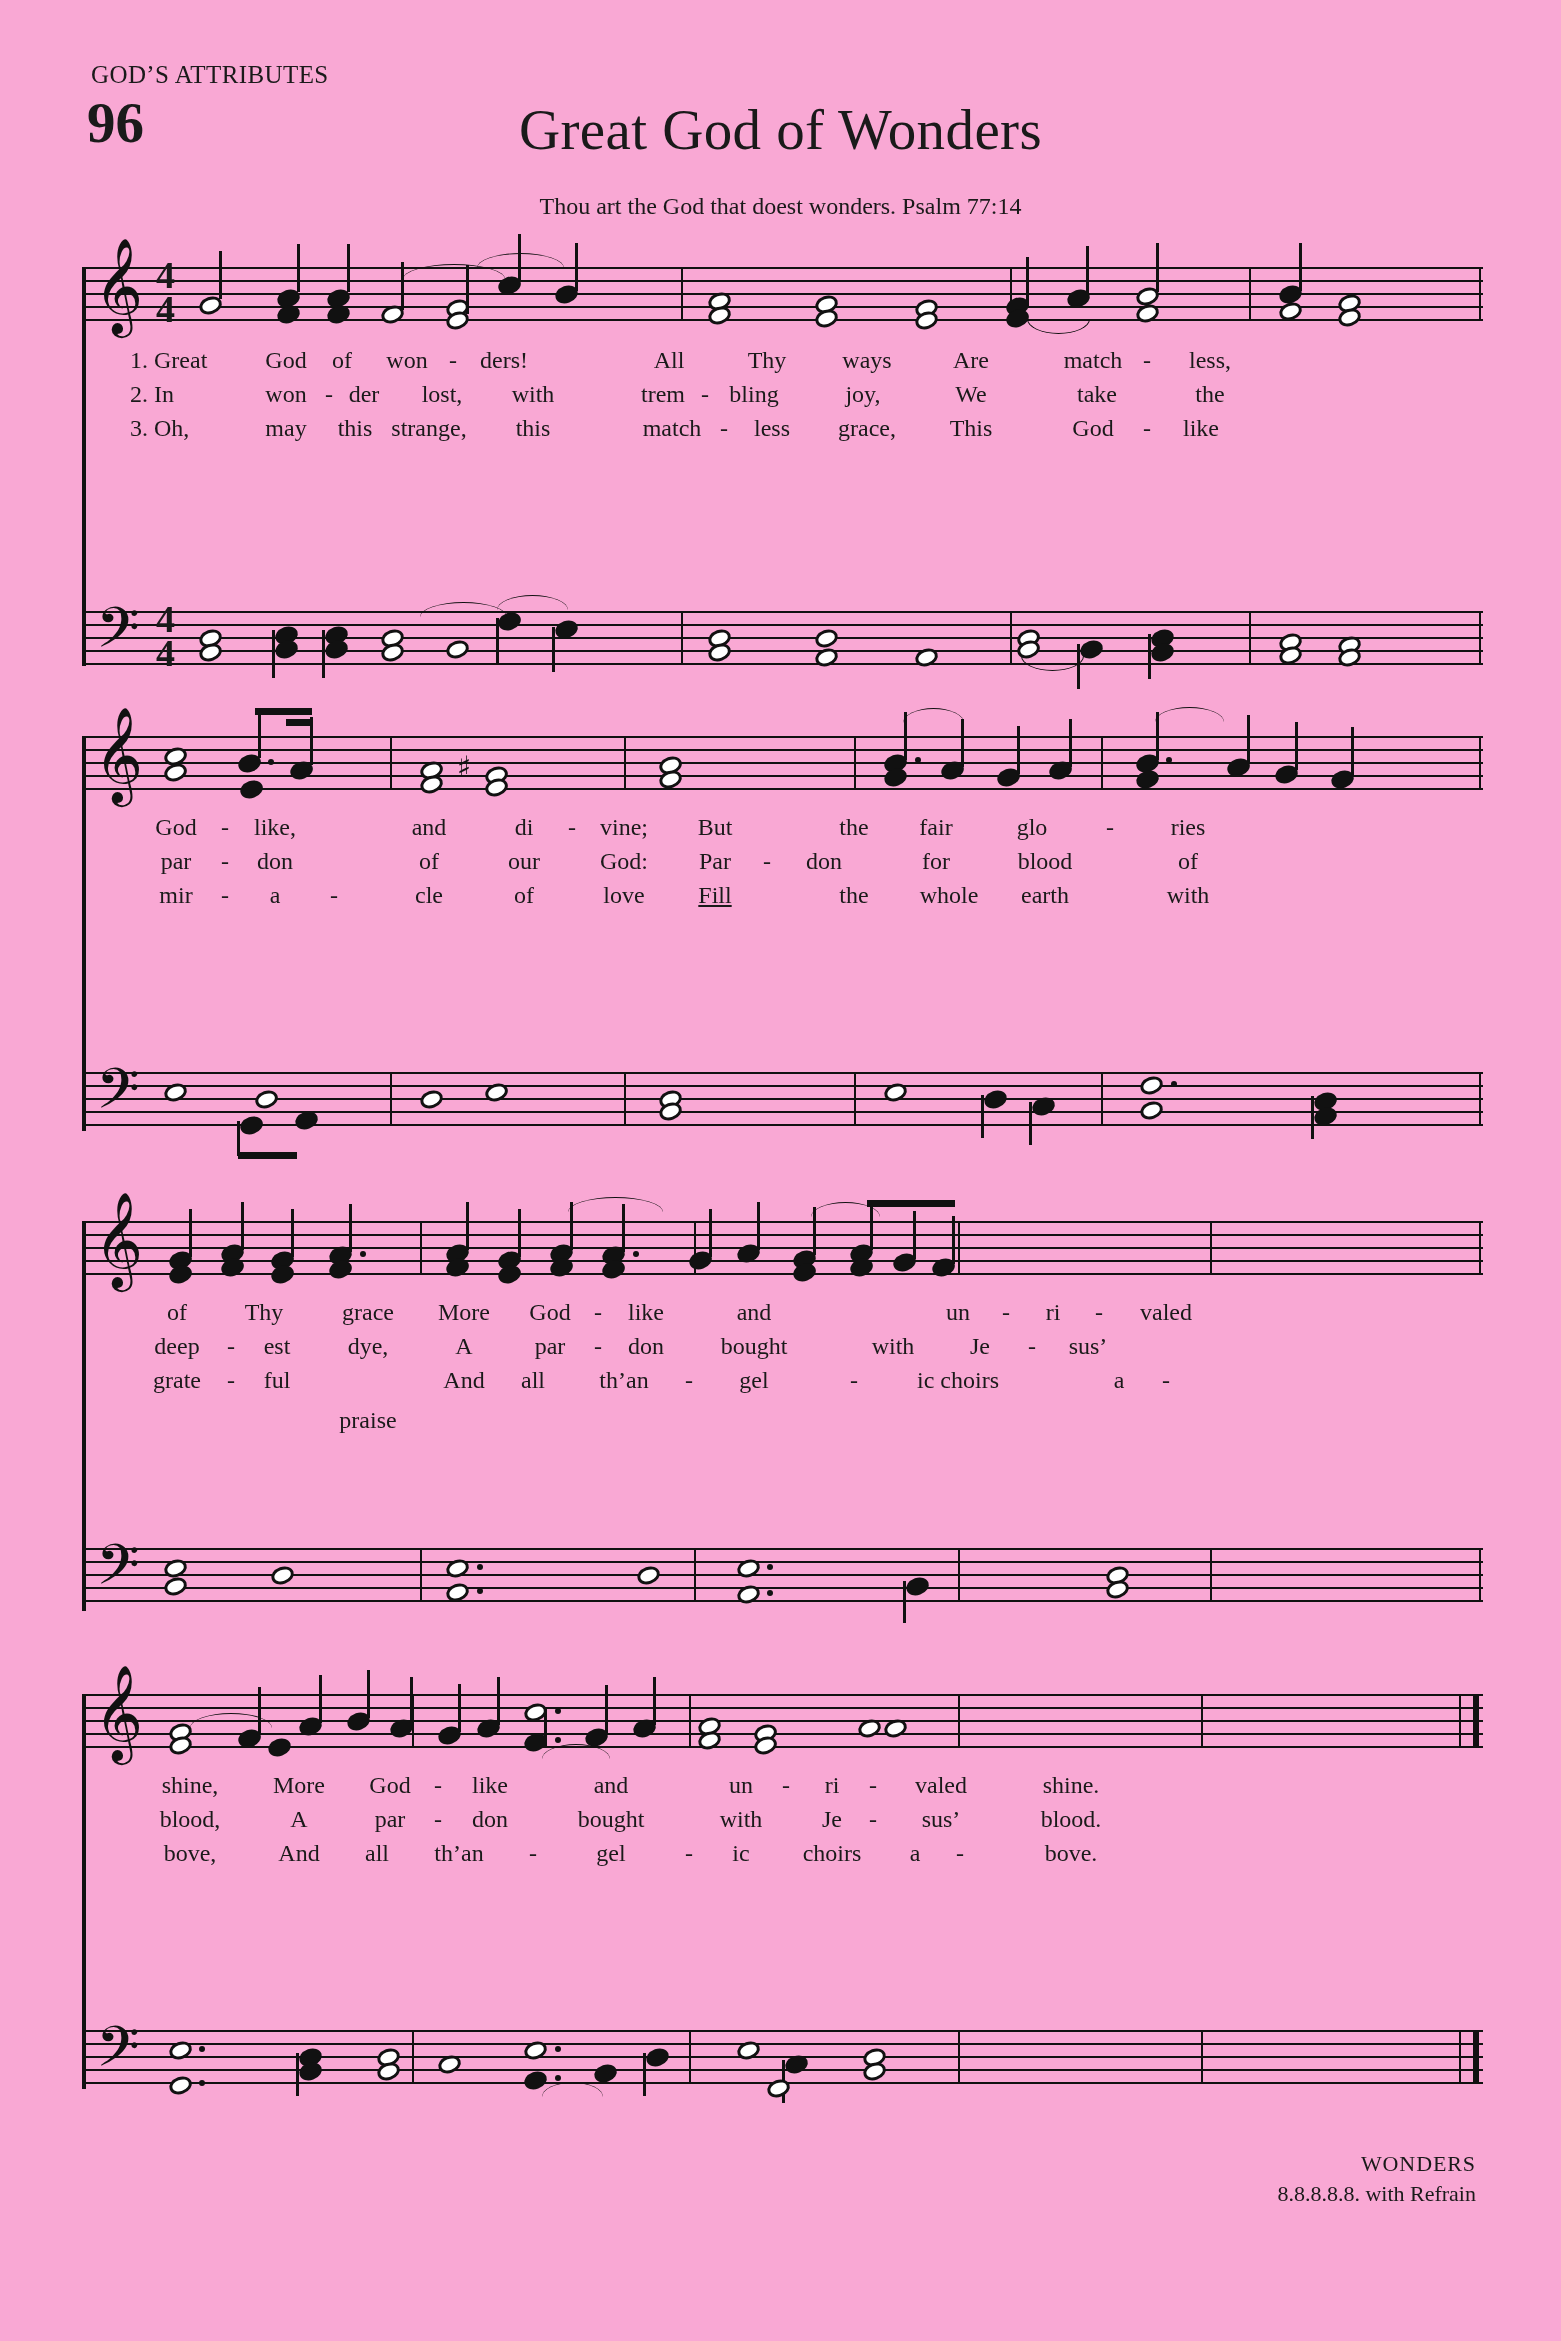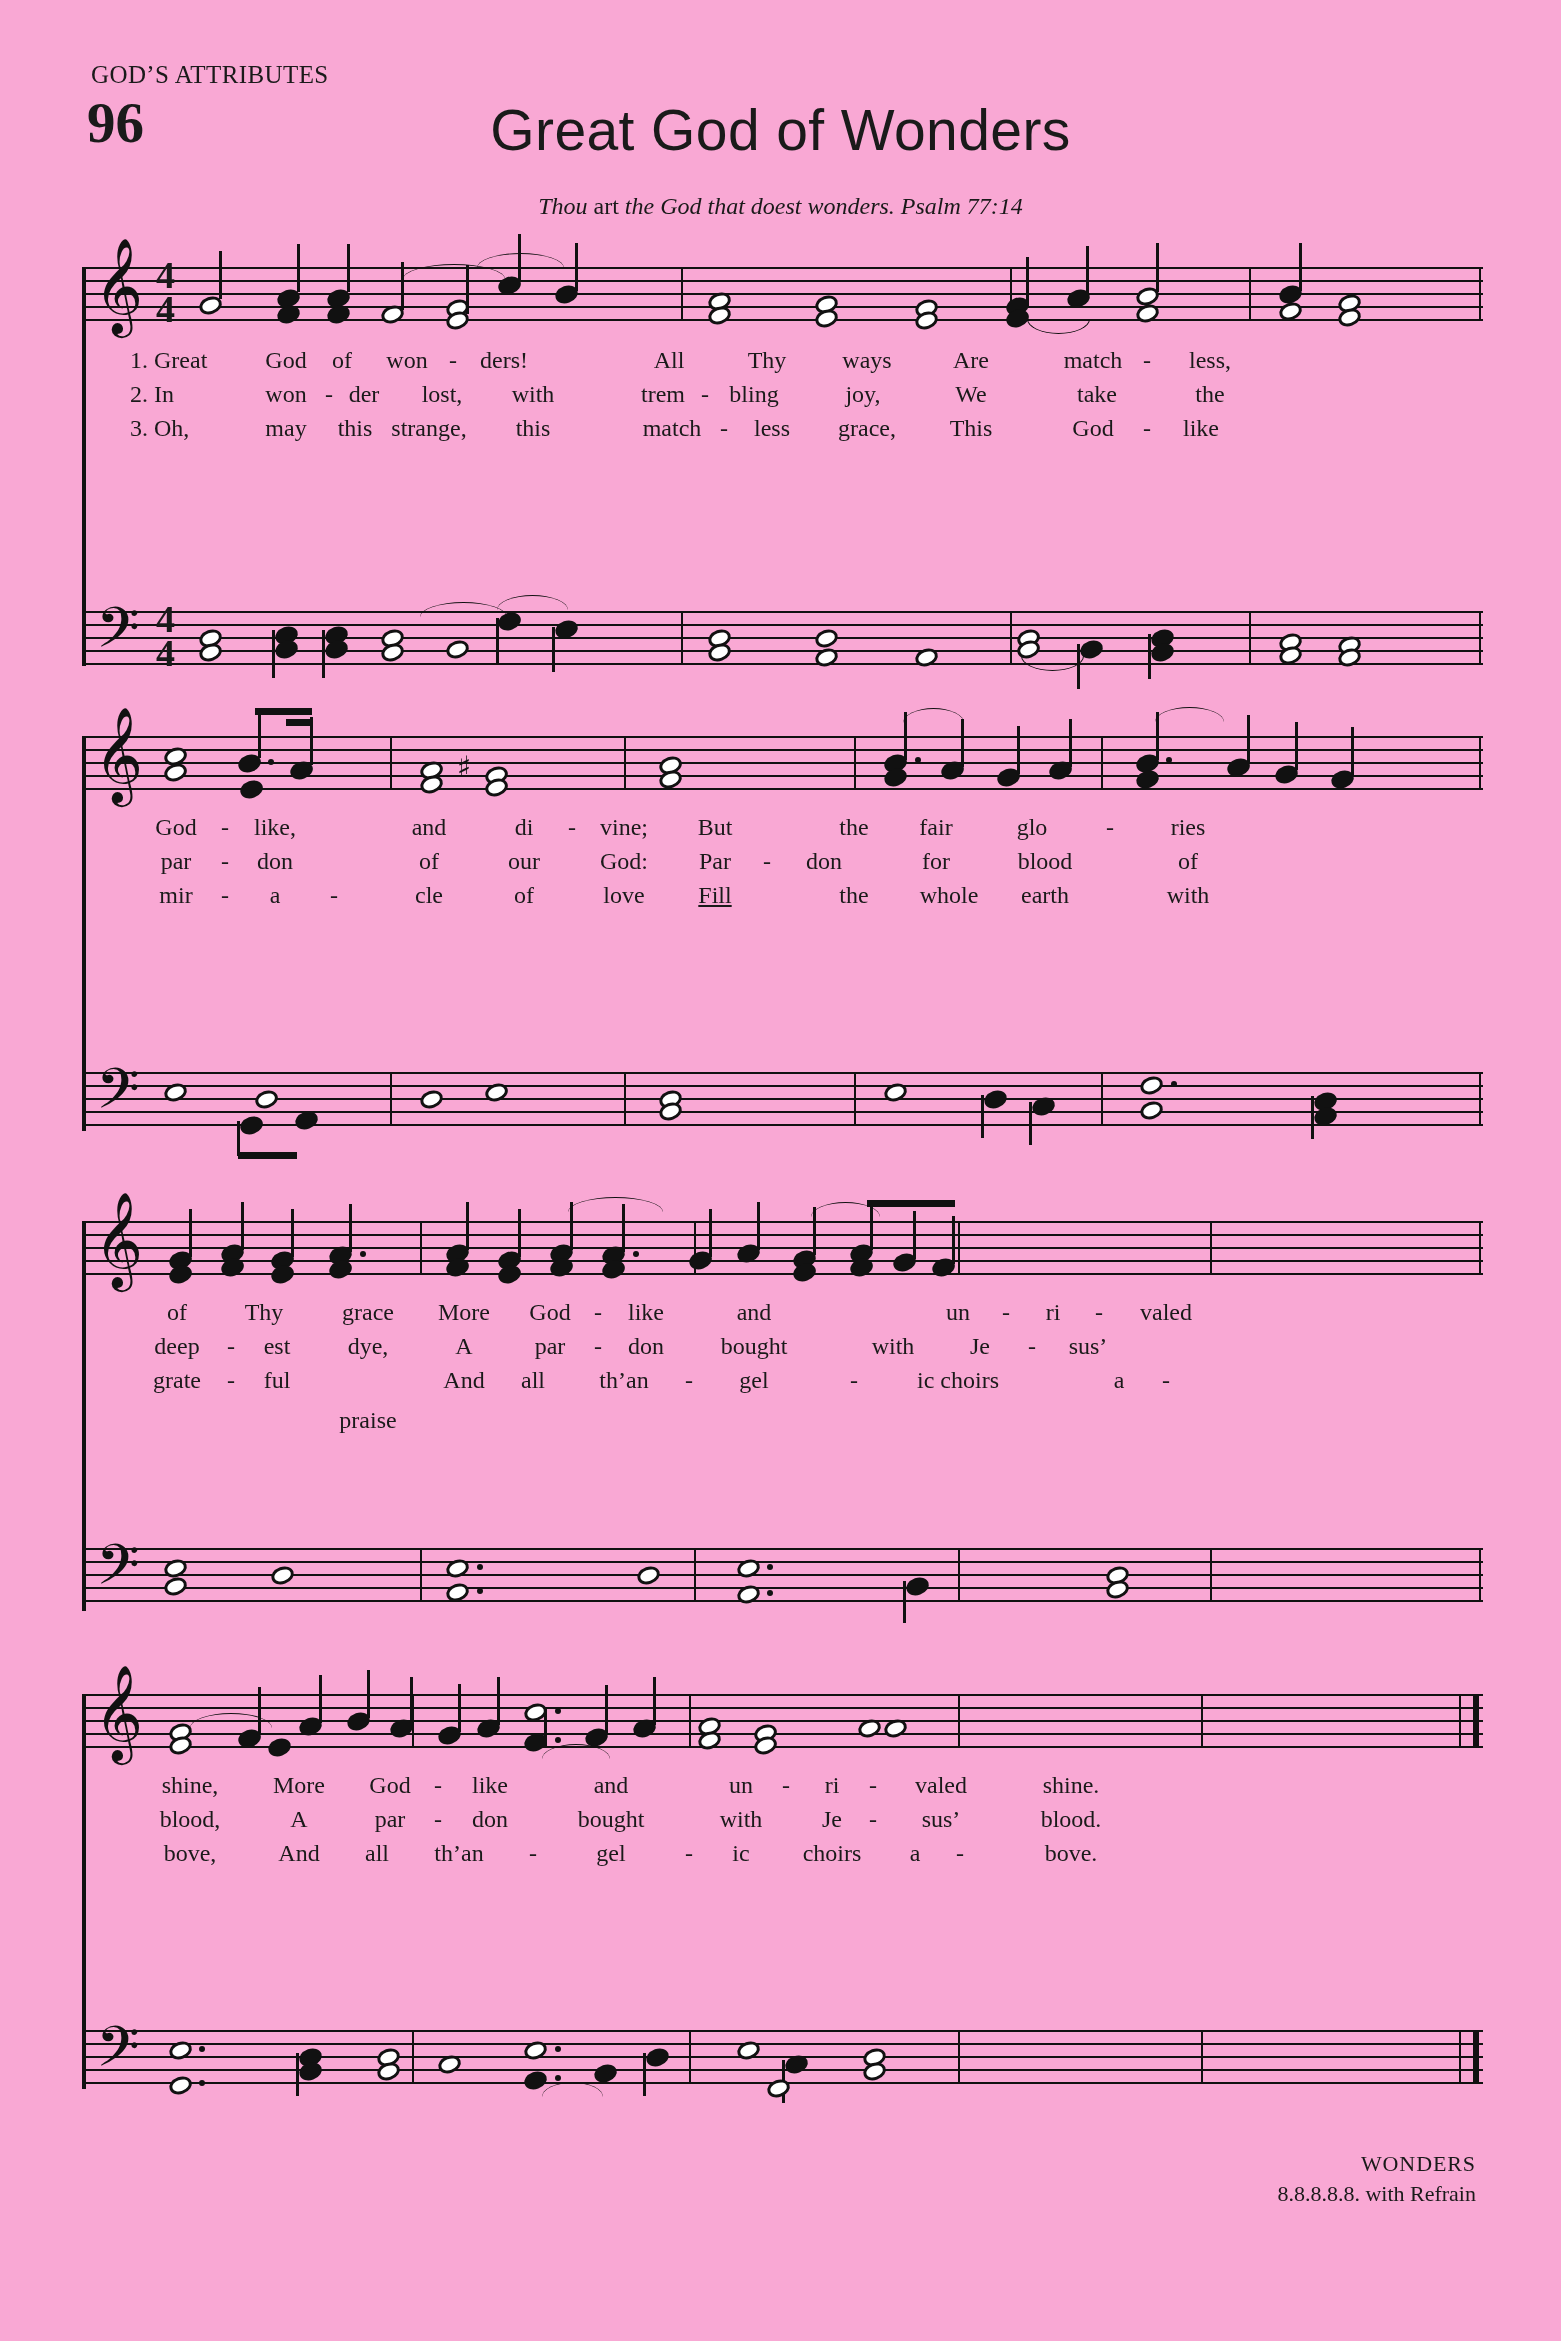--- a/index.html
+++ b/index.html
@@ -41,34 +41,34 @@
     font-weight: bold;
     font-family: "Liberation Serif", serif;
   }
   .hymn-title {
     position: absolute;
     left: 0;
     top: 97px;
     width: 1561px;
     text-align: center;
     font-size: 57px;
-    font-family: Liberation Sans, sans-serif;
+    font-family: Liberation Serif, serif;
     letter-spacing: 0.4px;
   }
   .scripture {
     position: absolute;
     left: 0;
     top: 193px;
     width: 1561px;
     text-align: center;
     font-size: 24px;
     font-family: "Liberation Serif", serif;
   }
   .scripture .rm { font-style: normal; }
-  .scripture .it { font-style: italic; }
+  .scripture .it { }
 
   
   .credits {
     position: absolute;
     left: 85px;
     top: 2149px;
     font-size: 22px;
     line-height: 1.35;
     font-family: "Liberation Serif", serif;
   }

